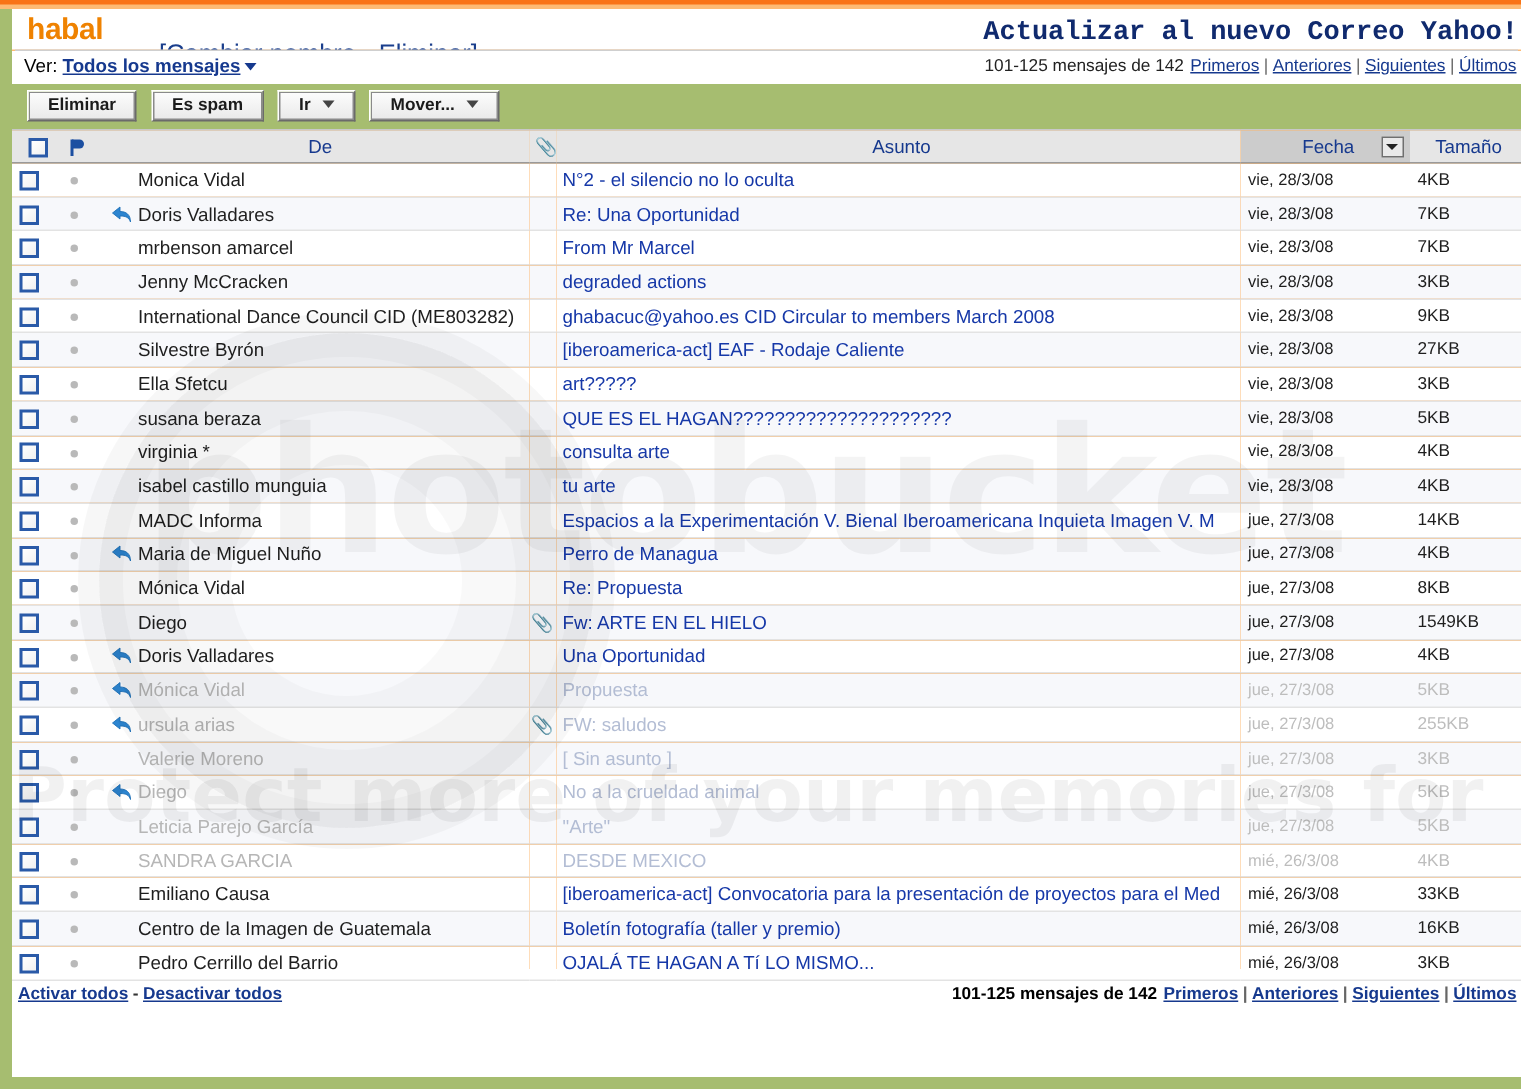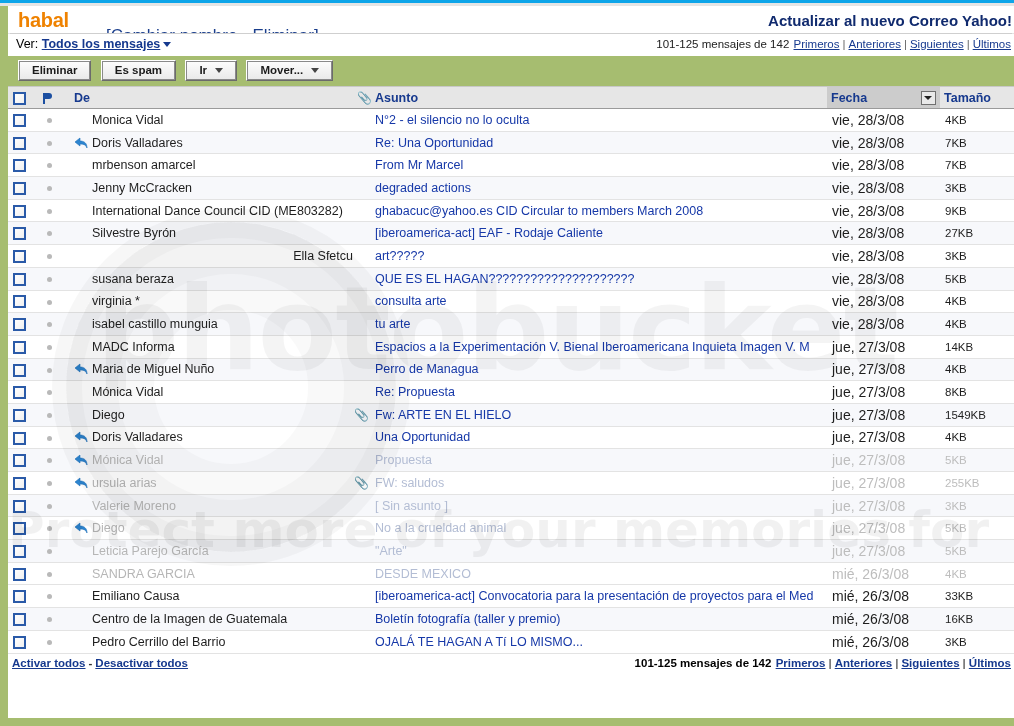--- a/index.html
+++ b/index.html
@@ -8,22 +8,22 @@
     width:1014px;height:726px;
     background:#ffffff;
     font-family:"Liberation Sans","DejaVu Sans",sans-serif;
     font-size:12px;
     color:#000;
     overflow:hidden;
   }
   .page{
     position:relative;width:1014px;height:646px;
     box-sizing:border-box;
-    border-top:3px solid #0ea5e9;
-    background:#e5e5e5;
+    border-top:3px solid #f97316;
+    background:#fdba74;
   }
   .leftrail{
     position:absolute;left:0;top:3px;width:8px;height:723px;
     background:#a6bd70;
   }
   .content{
     position:absolute;left:8px;top:3px;width:1006px;height:723px;
   }
 
   
@@ -35,21 +35,21 @@
     position:absolute;left:10px;top:3px;
     color:#ef8200;font-size:20px;font-weight:bold;letter-spacing:-0.3px;
   }
   .acct-links{
     position:absolute;left:98px;top:20px;
     color:#1a3e8c;font-size:17px;
   }
   .acct-links a{color:#1a3e8c;text-decoration:none;}
   .acct-upgrade{
     position:absolute;right:2px;top:6px;
-    color:#102a6e;font-weight:bold;font-size:15px;text-decoration:none;
+    color:#102a6e;font-weight:bold;font-size:18px;text-decoration:none;font-family:Liberation Mono, monospace;
   }
 
   .hr-sep{
     position:relative;height:1px;background:#cfcfcf;margin:0 2px;
   }
 
   
   .view-bar{
     position:relative;height:22px;background:#fff;
   }
@@ -101,22 +101,22 @@
   .mtable col.c-clip{width:18px;}
   .mtable col.c-subj{width:456px;}
   .mtable col.c-date{width:113px;}
   .mtable col.c-size{width:74px;}
 
   thead th{
     background:#e6e6e6;
     border-bottom:1px solid #9a9a9a;
     border-top:1px solid #c8c8c8;
     height:21px;
-    color:#16398e;font-weight:bold;font-size:12.5px;
-    text-align:left;padding:0 0 0 4px;
+    color:#16398e;font-weight:normal;font-size:12.5px;
+    text-align:center;padding:0 0 0 4px;
     white-space:nowrap;
   }
   thead th.sorted{background:#cccccc;position:relative;}
   thead th.sorted .sortbox{
     position:absolute;right:4px;top:4px;
     width:13px;height:12px;background:#e9e9e9;
     border:1px solid #6f6f6f;
   }
   thead th.sorted .sortbox i{
     position:absolute;left:2px;top:4px;width:0;height:0;
@@ -151,21 +151,21 @@
     border-bottom:1px solid #e3e3e3;
     padding:0 0 0 4px;
     white-space:nowrap;overflow:hidden;
     vertical-align:middle;
   }
   tbody tr.even td{background:#ffffff;}
   tbody tr.odd td{background:#f7f8fb;}
   td.td-chk{padding-left:5px;}
   td.td-from{padding-left:14px;color:#1e1e1e;font-size:12.5px;overflow:hidden;text-overflow:clip;}
   td.td-subj a{color:#1638a8;text-decoration:none;font-size:12.5px;}
-  td.td-date{color:#1e1e1e;font-size:14px;padding-left:5px;}
+  td.td-date{color:#1e1e1e;font-size:11px;padding-left:5px;}
   td.td-size{color:#1e1e1e;font-size:11.5px;padding-left:5px;}
   td.td-clip{text-align:center;padding:0;}
   td.td-flagdot{text-align:center;padding:0;}
   .dot{
     display:inline-block;width:5px;height:5px;border-radius:50%;
     background:#b9b9b9;vertical-align:middle;
   }
   .replyicon{
     display:inline-block;width:14px;height:12px;margin-right:4px;vertical-align:-2px;
   }
@@ -335,21 +335,21 @@
             <td class="td-flagdot"><span class="dot"></span></td>
             <td class="td-from" style="padding-left: 32px;"><span>Silvestre Byrón</span></td>
             <td class="td-clip"></td>
             <td class="td-subj"><a href="#">[iberoamerica-act] EAF - Rodaje Caliente</a></td>
             <td class="td-date">vie, 28/3/08</td>
             <td class="td-size">27KB</td>
           </tr>
           <tr class="even">
             <td class="td-chk"><span class="chk"></span></td>
             <td class="td-flagdot"><span class="dot"></span></td>
-            <td class="td-from" style="padding-left: 32px; text-align: right;"><span>Ella Sfetcu</span></td>
+            <td class="td-from" style="padding-left: 32px;"><span>Ella Sfetcu</span></td>
             <td class="td-clip"></td>
             <td class="td-subj"><a href="#">art?????</a></td>
             <td class="td-date">vie, 28/3/08</td>
             <td class="td-size">3KB</td>
           </tr>
           <tr class="odd">
             <td class="td-chk"><span class="chk"></span></td>
             <td class="td-flagdot"><span class="dot"></span></td>
             <td class="td-from" style="padding-left: 32px;"><span>susana beraza</span></td>
             <td class="td-clip"></td>

